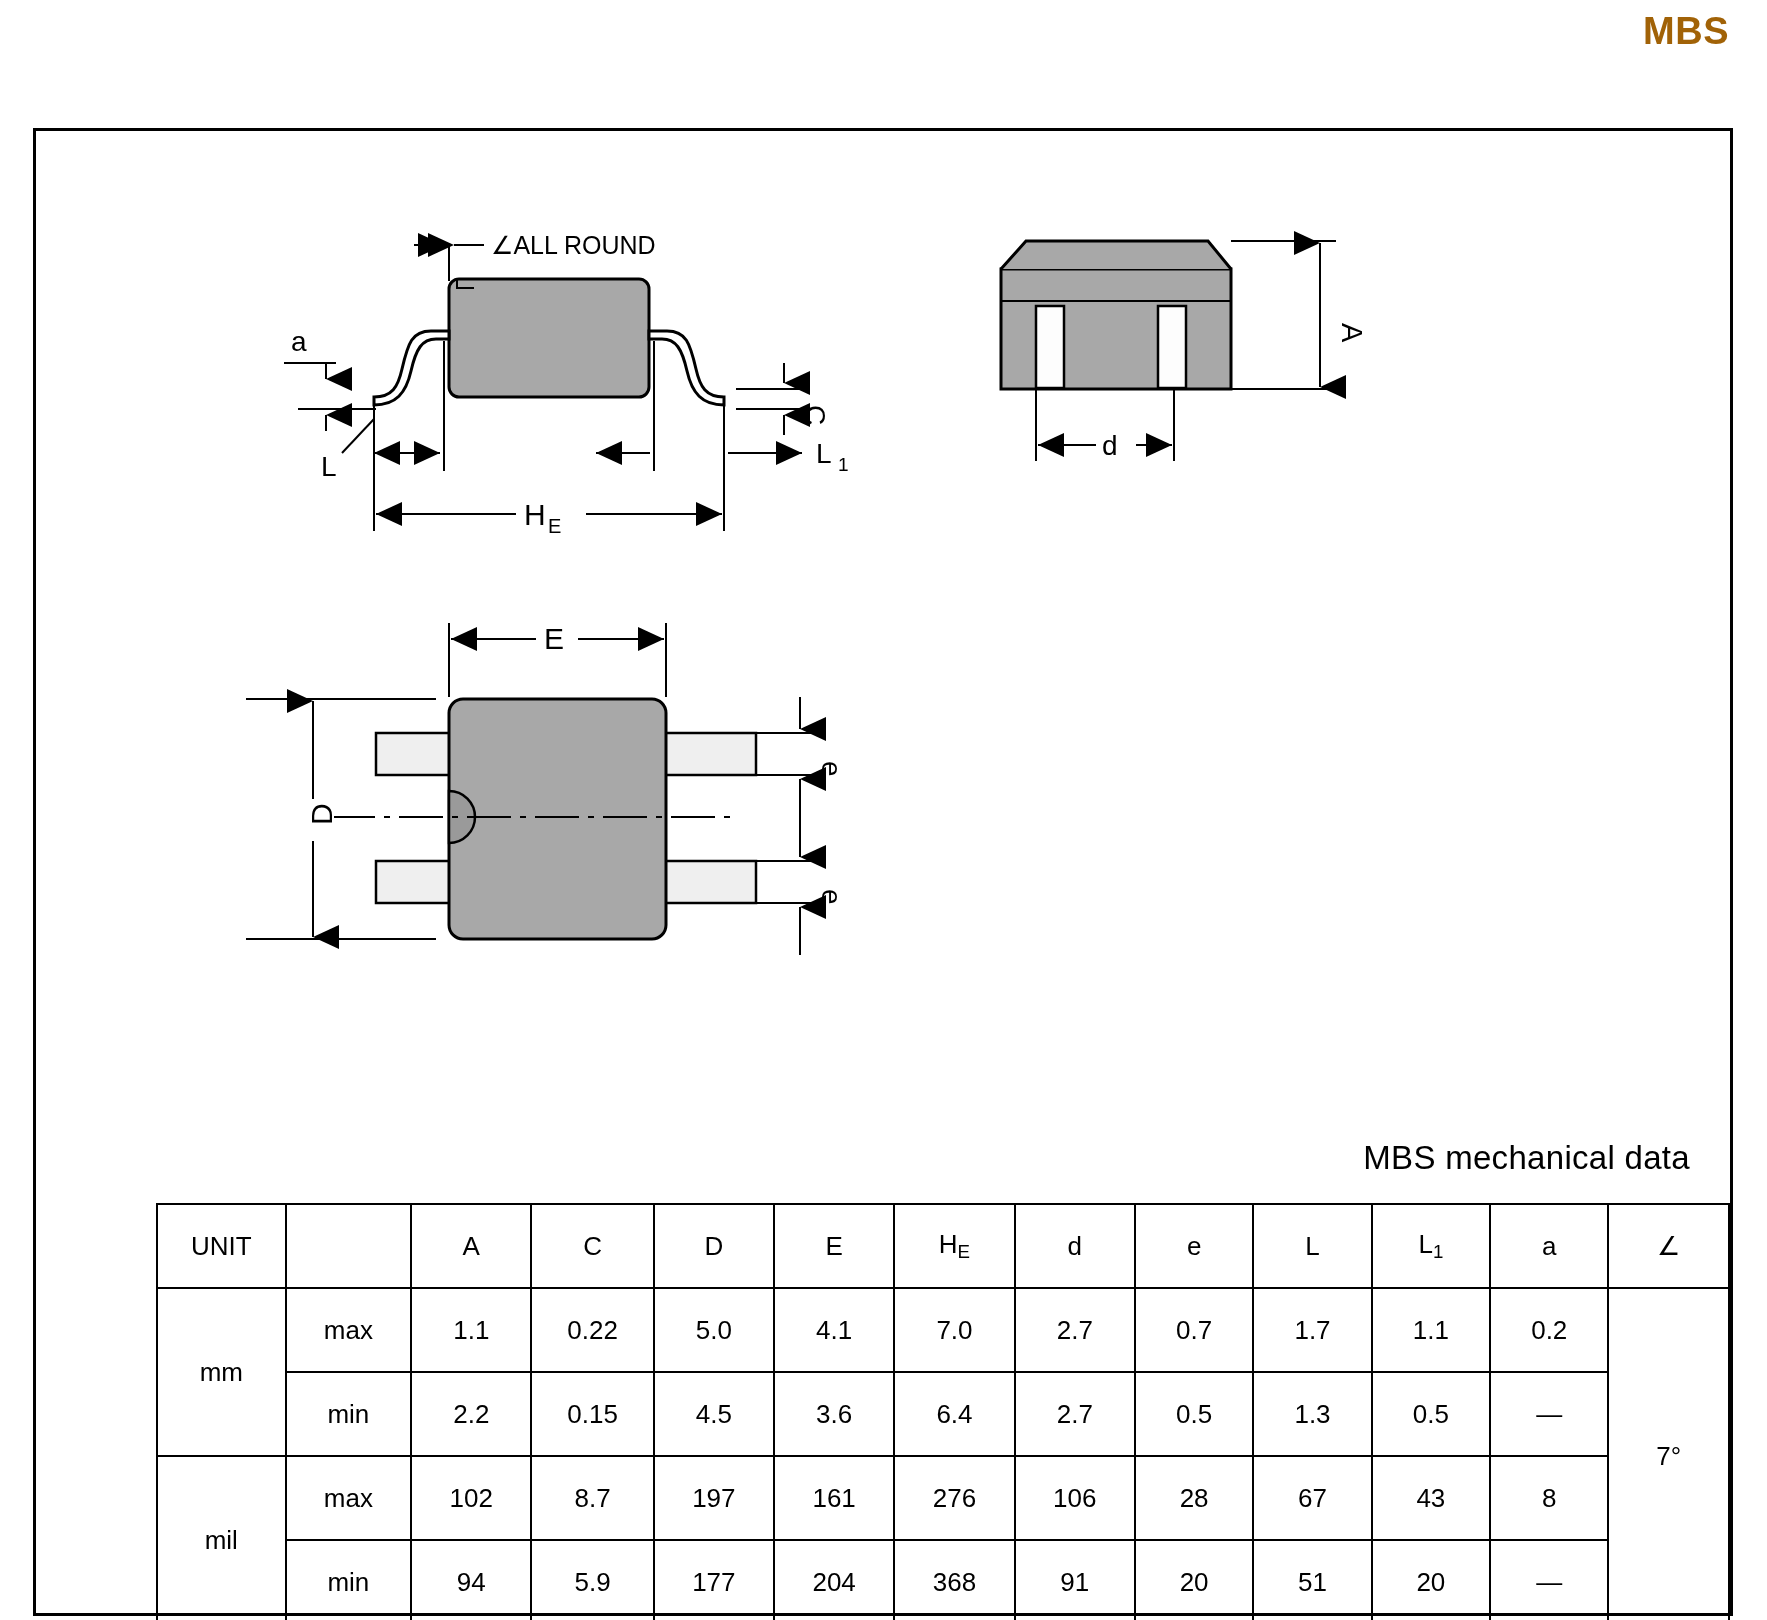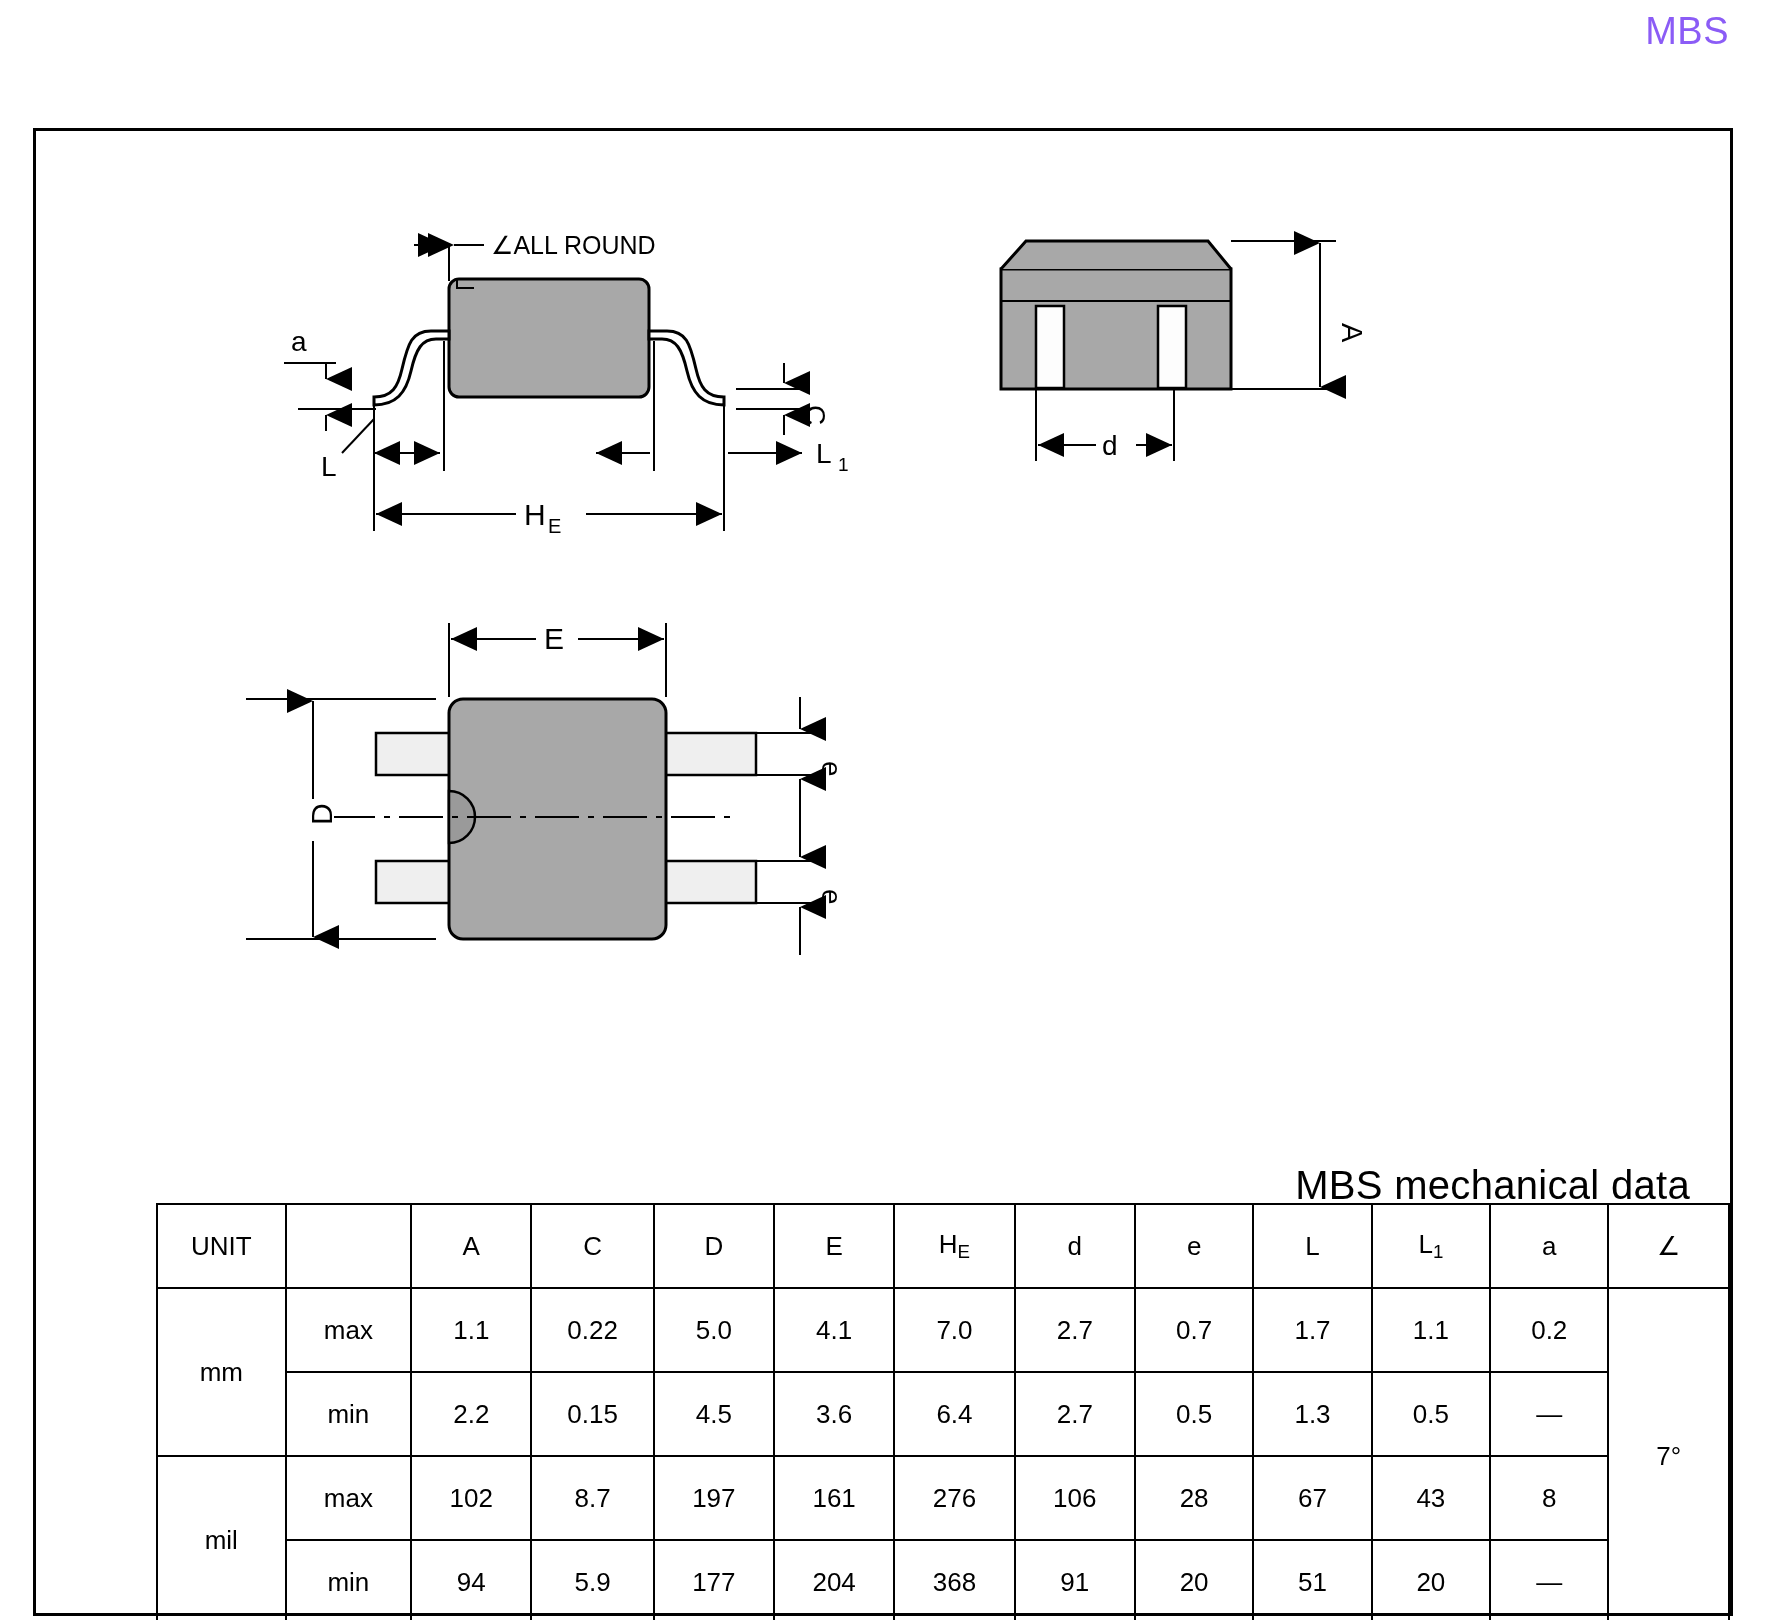--- a/index.html
+++ b/index.html
@@ -18,22 +18,23 @@
   .page {
     position: absolute;
     inset: 0;
   }
   
   .header-title {
     position: absolute;
     top: 10px;
     right: 38px;
     font-size: 38px;
-    color: #8b5cf6;
+    color: #a16207;
     letter-spacing: 0.5px;
+    font-weight: bold;
   }
   
   .frame {
     position: absolute;
     left: 33px;
     top: 96px;
     width: 1700px;
     height: 1488px;
     border: 3px solid #000;
     box-sizing: border-box;
@@ -43,22 +44,22 @@
     position: absolute;
     inset: 0;
   }
   .drawing svg {
     display: block;
   }
   
   .mech-caption {
     position: absolute;
     right: 40px;
-    top: 1032px;
-    font-size: 40px;
+    top: 1008px;
+    font-size: 33px;
     letter-spacing: 0.3px;
   }
   
   table.mech {
     position: absolute;
     left: 120px;
     top: 1072px;
     border-collapse: collapse;
     table-layout: fixed;
   }

